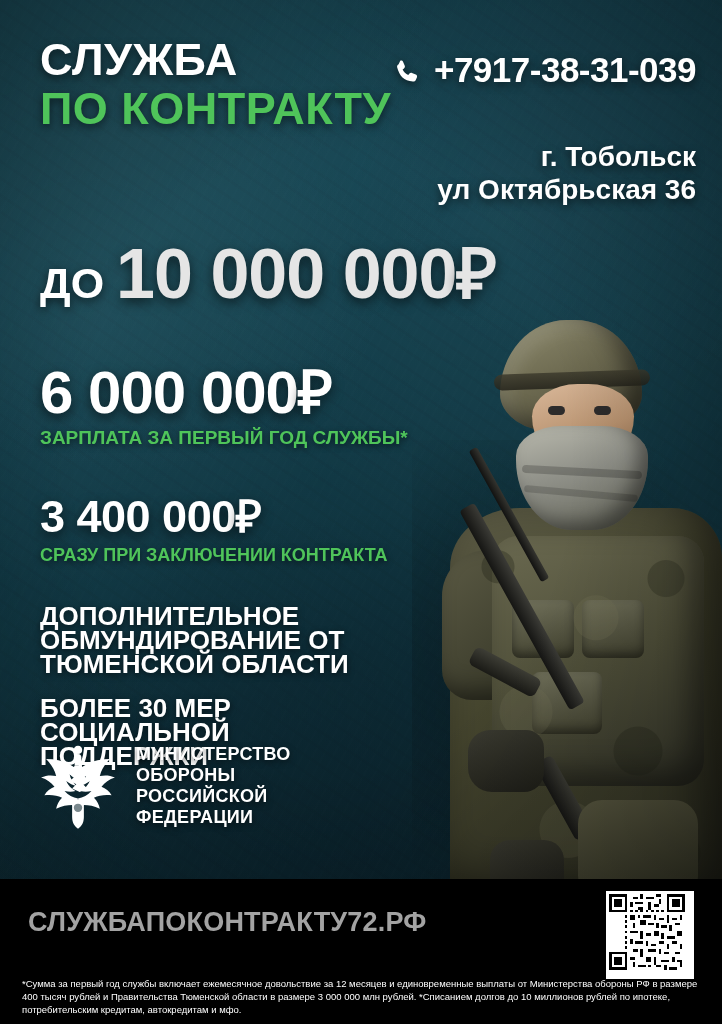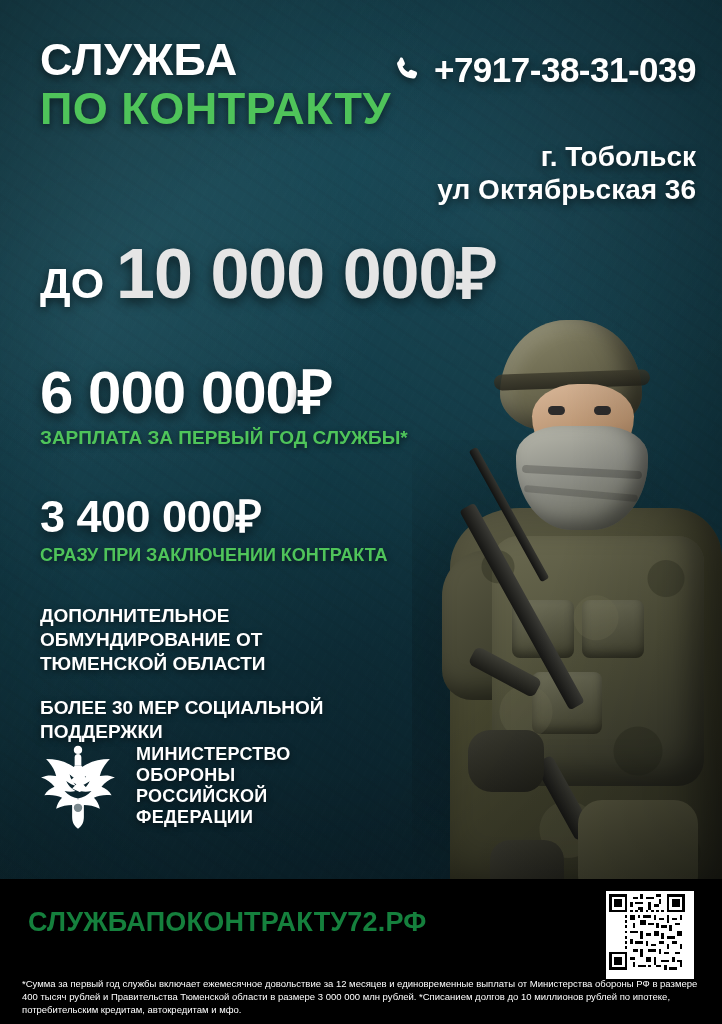--- a/index.html
+++ b/index.html
@@ -192,21 +192,21 @@
     text-shadow: 0 3px 8px rgba(0,0,0,.55);
   }
   .h-line2 {
     font-size: 45px; font-weight: bold; color: #4fc45a;
     letter-spacing: .5px; line-height: 50px;
     text-shadow: 0 3px 8px rgba(0,0,0,.55);
   }
 
   .phone-block {
     position: absolute; right: 26px; top: 50px;
-    display: flex; align-items: center; gap: 12px;
+    display: flex; align-items: flex-end; gap: 12px;
   }
   .phone-icon {
     width: 30px; height: 34px; color: #fff; display: block;
     filter: drop-shadow(0 2px 4px rgba(0,0,0,.6));
   }
   .phone-number {
     font-size: 35px; font-weight: bold; color: #ffffff;
     letter-spacing: -.5px;
     text-shadow: 0 3px 8px rgba(0,0,0,.55);
   }
@@ -246,21 +246,21 @@
   .rub { font-weight: bold; }
   .caption-green {
     color: #4fc45a; font-weight: bold; font-size: 19px;
     line-height: 23px; margin-top: 2px;
     text-shadow: 0 2px 6px rgba(0,0,0,.6);
   }
   .caption-green.sm { font-size: 18px; }
 
   .bullets { position: absolute; left: 40px; top: 604px; }
   .bullet {
-    color: #ffffff; font-weight: bold; font-size: 19px;
+    color: #ffffff; font-weight: bold; font-size: 26px;
     line-height: 24px; margin-bottom: 20px;
     text-shadow: 0 2px 6px rgba(0,0,0,.6);
     max-width: 330px;
   }
 
   .ministry {
     position: absolute; left: 36px; top: 742px;
     display: flex; align-items: center; gap: 16px;
   }
   .ministry-emblem { width: 84px; height: 88px; display: block; }
@@ -270,21 +270,21 @@
     text-shadow: 0 2px 6px rgba(0,0,0,.6);
   }
 
   
   .footer {
     position: absolute; left: 0; right: 0; bottom: 0;
     height: 145px; background: #000000;
   }
   .site {
     position: absolute; left: 28px; top: 28px;
-    color: #15803d; font-weight: bold; font-size: 27px;
+    color: #a3a3a3; font-weight: bold; font-size: 27px;
     letter-spacing: .2px;
   }
   .qr {
     position: absolute; right: 28px; top: 12px;
     width: 82px; height: 82px; background: #ffffff; padding: 3px;
   }
   .qr svg { display: block; }
   .disclaimer {
     position: absolute; left: 22px; right: 22px; bottom: 8px;
     color: #ffffff; font-size: 9.5px; line-height: 13px;

